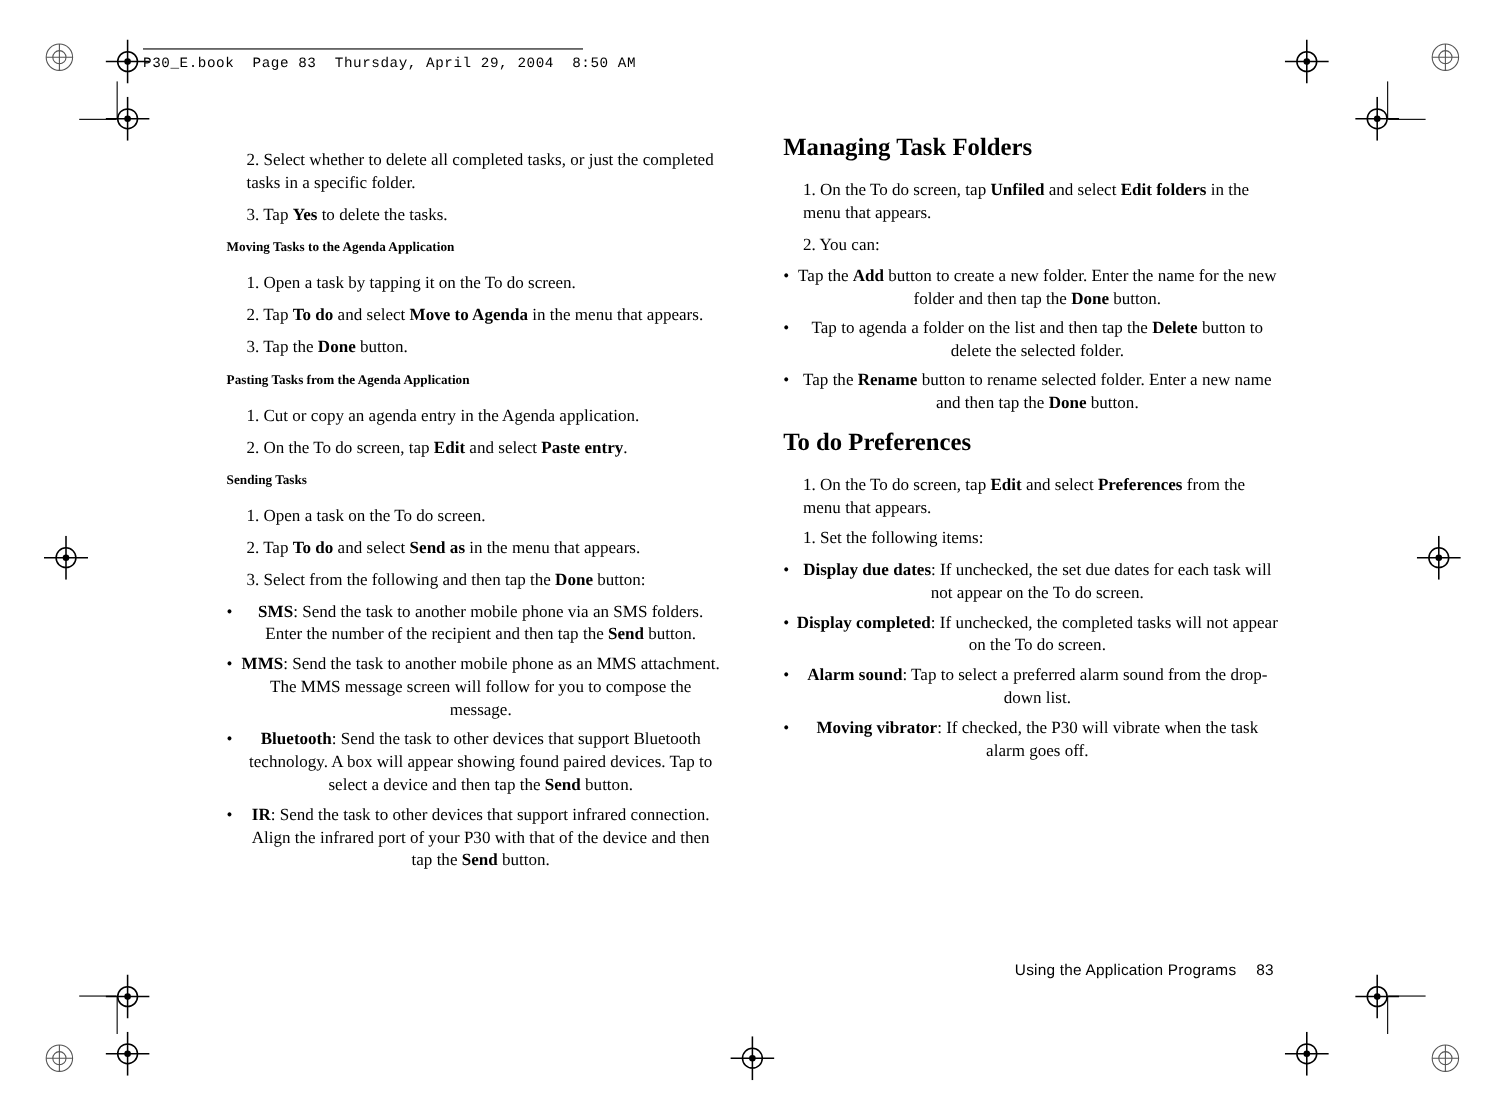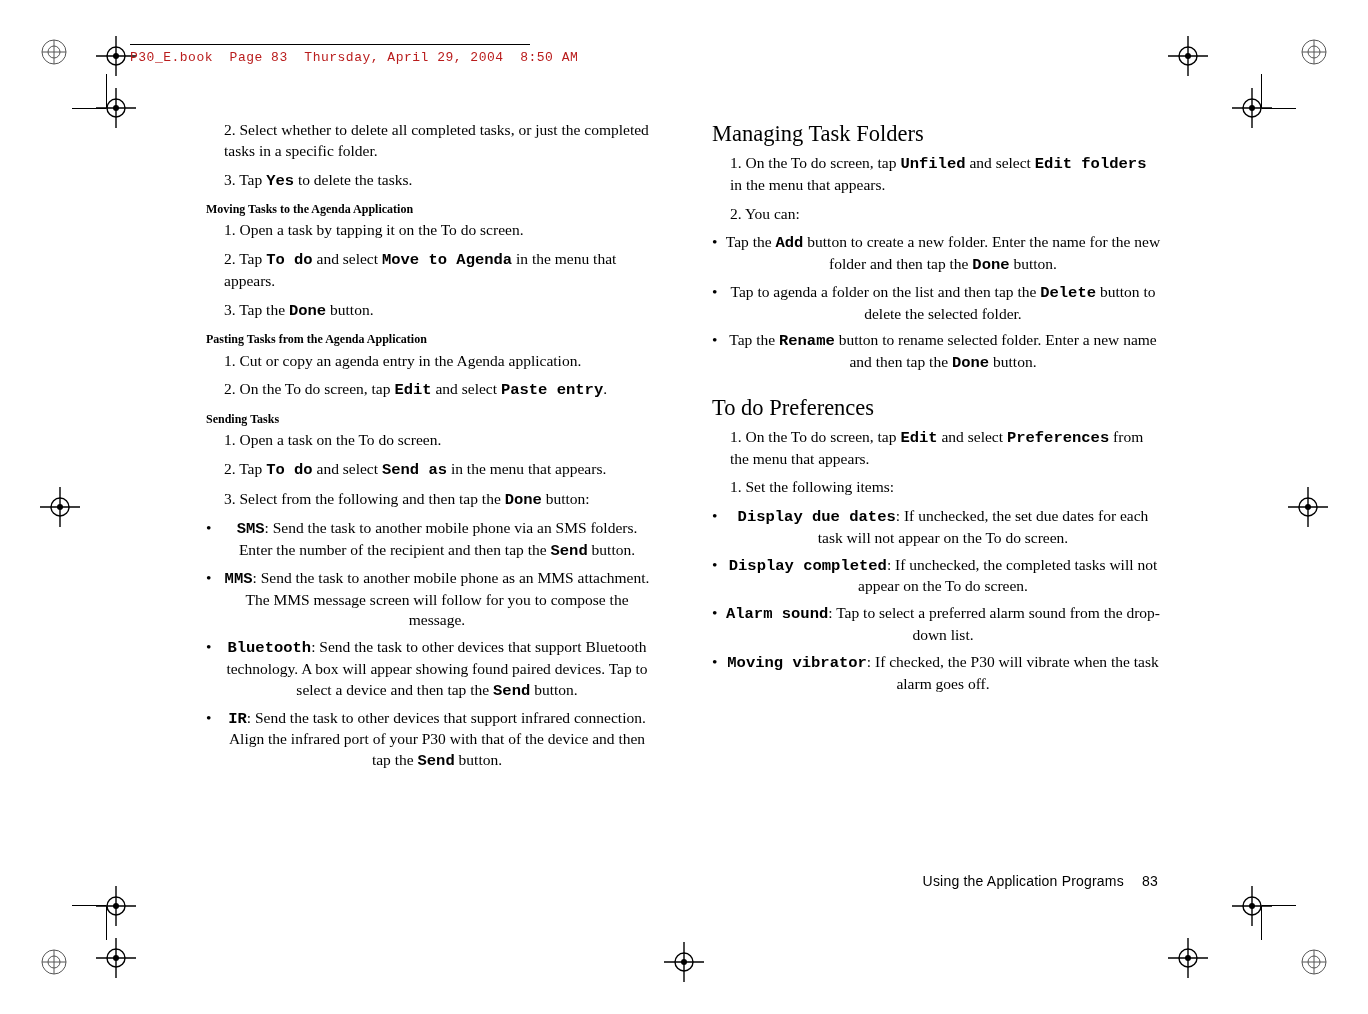--- a/index.html
+++ b/index.html
@@ -9,37 +9,37 @@
   .marks { position: absolute; inset: 0; pointer-events: none; }
   .reg-rosette { position: absolute; width: 28px; height: 28px; }
   .reg-rosette svg { width: 28px; height: 28px; display: block; }
   .crosshair { position: absolute; width: 40px; height: 40px; }
   .crosshair svg { width: 40px; height: 40px; display: block; }
   .crop { position: absolute; background: #000; }
   .crop.h { height: 1px; width: 34px; }
   .crop.v { width: 1px; height: 34px; }
 
   
-  .running-head { position: absolute; left: 130px; top: 50px; font-family: "Courier New", monospace; font-size: 13px; letter-spacing: .5px; color: #b91c1c; white-space: pre; }
+  .running-head { position: absolute; left: 130px; top: 50px; font-family: "Courier New", monospace; font-size: 13px; letter-spacing: .5px; color: #000000; white-space: pre; }
   .running-rule { position: absolute; left: 130px; top: 44px; height: 1px; background: #000; width: 400px; }
 
   
   .page { position: absolute; left: 206px; top: 120px; width: 956px; height: 770px; display: flex; gap: 56px; }
   .col { width: 450px; font-size: 15.5px; line-height: 1.34; }
 
-  .h2 { font-size: 22.5px; font-weight: 400; margin: 0 0 6px 0; line-height: 1.2; }
+  .h2 { font-size: 22.5px; font-weight: 700; margin: 0 0 6px 0; line-height: 1.2; }
   .h3 { font-size: 12px; font-weight: 700; margin: 10px 0 3px 0; }
-  ol.steps { list-style: none; margin: 0 0 6px 0; padding: 0; }
+  ol.steps { list-style: none; margin: 16px 0 6px 0; padding: 0; }
   ol.steps > li { margin: 0 0 8px 0; padding-left: 18px; position: relative; }
   ol.steps > li .num { position: absolute; left: 0; top: 0; }
   ul.bullets { list-style: none; margin: 0 0 6px 0; padding: 0; }
   ul.bullets > li { margin: 0 0 6px 0; padding-left: 12px; position: relative; text-align: center; }
   ul.bullets > li::before { content: "•"; position: absolute; left: 0; top: 0; }
 
-  b, .b { font-weight: 700; font-family: Liberation Mono, monospace; }
+  b, .b { font-weight: 700; }
 
   
   .footer { position: absolute; right: 210px; bottom: 125px; font-family: Helvetica, Arial, sans-serif; font-size: 14px; letter-spacing: .2px; }
   .footer .pg { margin-left: 14px; }
 </style>
 </head>
 <body>
 
 <div class="marks">
 
@@ -254,21 +254,21 @@
         <span>1. On the To do screen, tap </span><b>Unfiled</b><span> and select </span><b>Edit folders</b><span> in the menu that appears.</span>
       </li>
       <li><span>2. You can:</span></li>
     </ol>
     <ul class="bullets">
       <li><span>Tap the </span><b>Add</b><span> button to create a new folder. Enter the name for the new folder and then tap the </span><b>Done</b><span> button.</span></li>
       <li><span> Tap to agenda a folder on the list and then tap the </span><b>Delete</b><span> button to delete the selected folder.</span></li>
       <li><span>Tap the </span><b>Rename</b><span> button to rename selected folder. Enter a new name and then tap the </span><b>Done</b><span> button.</span></li>
     </ul>
 
-    <div class="h2" style="margin-top:20px">To do Preferences</div>
+    <div class="h2" style="margin-top:10px">To do Preferences</div>
     <ol class="steps">
       <li>
         <span>1. On the To do screen, tap </span><b>Edit</b><span> and select </span><b>Preferences</b><span> from the menu that appears.</span>
       </li>
       <li><span>1. Set the following items:</span></li>
     </ol>
     <ul class="bullets">
       <li><b>Display due dates</b><span>: If unchecked, the set due dates for each task will not appear on the To do screen.</span></li>
       <li><b>Display completed</b><span>: If unchecked, the completed tasks will not appear on the To do screen.</span></li>
       <li><b>Alarm sound</b><span>: Tap to select a preferred alarm sound from the drop-down list.</span></li>

